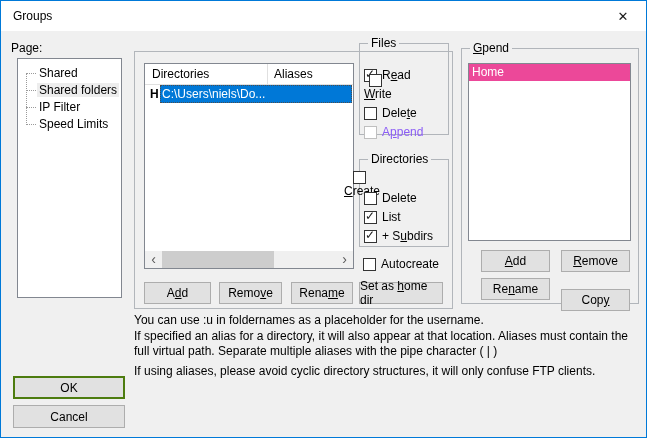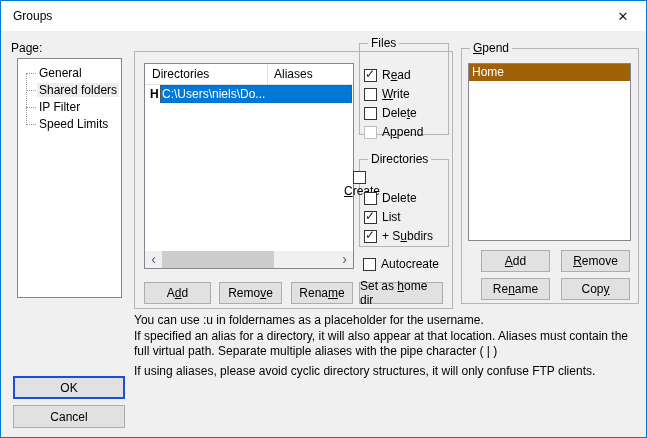--- a/index.html
+++ b/index.html
@@ -9,21 +9,21 @@
     font-family:"Liberation Sans", sans-serif; font-size:12px; color:#000;
     overflow:hidden;
   }
   
   .titlebar{position:absolute;left:0;top:0;right:0;height:30px;background:#ffffff;}
   .title{position:absolute;left:12px;top:0;line-height:30px;font-size:12px;color:#000;}
   .closebtn{position:absolute;right:0;top:0;width:46px;height:30px;display:flex;align-items:center;justify-content:center;font-size:13px;color:#1a1a1a;cursor:default;}
   
   .ak{text-decoration:underline;}
   .btn{position:absolute;background:#e1e1e1;border:1px solid #adadad;display:flex;align-items:center;justify-content:center;font-size:12px;box-sizing:border-box;}
-  .btn.default{border:2px solid #1d4ed8;}
+  .btn.default{border:2px solid #4d7c0f;}
   .groupbox{position:absolute;border:1px solid #b1b5ba;box-sizing:border-box;}
   .gcaption{position:absolute;top:-8px;left:8px;background:#f0f0f0;padding:0 3px;line-height:14px;}
   
   .pagelabel{position:absolute;left:10px;top:40px;}
   .tree{position:absolute;left:16px;top:57px;width:105px;height:240px;background:#fff;border:1px solid #828790;box-sizing:border-box;padding-top:6px;}
   .treeline{position:absolute;left:8px;top:14px;height:52px;border-left:1px dotted #9a9a9a;}
   .titem{position:relative;height:17px;line-height:17px;padding-left:21px;white-space:nowrap;}
   .titem .stub{position:absolute;left:8px;top:8px;width:10px;border-top:1px dotted #9a9a9a;}
   .titem.sel .tlabel{background:#ededed;padding:0 2px;margin-left:-2px;}
   
@@ -39,25 +39,25 @@
   .fsel{position:absolute;left:15px;top:0;right:1px;height:18px;background:#0078d7;color:#fff;line-height:18px;padding-left:2px;outline:1px dotted #4d4d4d;outline-offset:-1px;white-space:nowrap;overflow:hidden;}
   .hscroll{position:absolute;left:0;right:0;bottom:0;height:17px;background:#f0f0f0;}
   .harrow{position:absolute;top:0;width:17px;height:17px;display:flex;align-items:center;justify-content:center;color:#5a5a5a;font-size:14px;line-height:17px;}
   .harrow.left{left:0;} .harrow.right{right:0;}
   .hthumb{position:absolute;left:17px;top:0;width:112px;height:17px;background:#cdcdcd;}
   
   .cbrow{position:absolute;display:flex;align-items:center;height:16px;}
   .cb{width:13px;height:13px;background:#fff;border:1px solid #333;box-sizing:border-box;position:relative;margin-right:5px;flex:none;}
   .cb .chk{position:absolute;left:0px;top:-3px;font-size:12px;color:#222;}
   .cbrow.disabled .cb{border-color:#bfbfbf;}
-  .cbrow.disabled .cblabel{color:#000000;}
+  .cbrow.disabled .cblabel{color:#8b5cf6;}
   .cblabel{white-space:nowrap;line-height:14px;}
   
   .glist{position:absolute;left:467px;top:62px;width:163px;height:178px;background:#fff;border:1px solid #828790;box-sizing:border-box;}
-  .grow{height:17px;line-height:17px;background:#a16207;color:#fff;padding-left:3px;}
+  .grow{height:17px;line-height:17px;background:#ec4899;color:#fff;padding-left:3px;}
   
   .desc{position:absolute;left:133px;top:312px;width:512px;}
   .desc div{line-height:15.5px;white-space:nowrap;}
   .desc .gap{margin-top:4px;}
 </style>
 </head>
 <body>
 
 <div id="win">
 
@@ -66,21 +66,21 @@
     <span class="closebtn">
       <span>✕</span>
     </span>
   </div>
 
   <div class="pagelabel">Page:</div>
   <div class="tree">
     <span class="treeline"></span>
     <div class="titem">
       <span class="stub"></span>
-      <span class="tlabel">General</span>
+      <span class="tlabel">Shared</span>
     </div>
     <div class="titem sel">
       <span class="stub"></span>
       <span class="tlabel">Shared folders</span>
     </div>
     <div class="titem">
       <span class="stub"></span>
       <span class="tlabel">IP Filter</span>
     </div>
     <div class="titem">
@@ -110,21 +110,21 @@
 
   <div class="groupbox" style="left:358px;top:42px;width:90px;height:92px;">
     <span class="gcaption">Files</span>
   </div>
   <div class="cbrow" style="left:363px;top:66px;">
     <span class="cb">
         <span class="chk">✓</span>
       </span>
     <span class="cblabel"><span>R</span><span class="ak">e</span><span>ad</span></span>
   </div>
-  <div class="cbrow" style="left:363px;top:85px;">
+  <div class="cbrow" style="left:363px;top:73px;flex-direction:column;">
     <span class="cb"></span>
     <span class="cblabel"><span></span><span class="ak">W</span><span>rite</span></span>
   </div>
   <div class="cbrow" style="left:363px;top:104px;">
     <span class="cb"></span>
     <span class="cblabel"><span>Dele</span><span class="ak">t</span><span>e</span></span>
   </div>
   <div class="cbrow disabled" style="left:363px;top:123px;">
     <span class="cb"></span>
     <span class="cblabel"><span>A</span><span class="ak">p</span><span>pend</span></span>
@@ -180,21 +180,21 @@
   </div>
   <div class="btn" style="left:480px;top:249px;width:69px;height:22px;">
     <span><span></span><span class="ak">A</span><span>dd</span></span>
   </div>
   <div class="btn" style="left:560px;top:249px;width:69px;height:22px;">
     <span><span></span><span class="ak">R</span><span>emove</span></span>
   </div>
   <div class="btn" style="left:480px;top:277px;width:69px;height:22px;">
     <span><span>Re</span><span class="ak">n</span><span>ame</span></span>
   </div>
-  <div class="btn" style="left:560px;top:277px;width:69px;height:22px;align-items:center;">
+  <div class="btn" style="left:560px;top:288px;width:69px;height:22px;align-items:center;">
     <span><span>Cop</span><span class="ak">y</span><span></span></span>
   </div>
 
   <div class="desc">
     <div>You can use :u in foldernames as a placeholder for the username.</div>
     <div>If specified an alias for a directory, it will also appear at that location. Aliases must contain the</div>
     <div>full virtual path. Separate multiple aliases with the pipe character ( | )</div>
     <div class="gap">If using aliases, please avoid cyclic directory structures, it will only confuse FTP clients.</div>
   </div>
 

